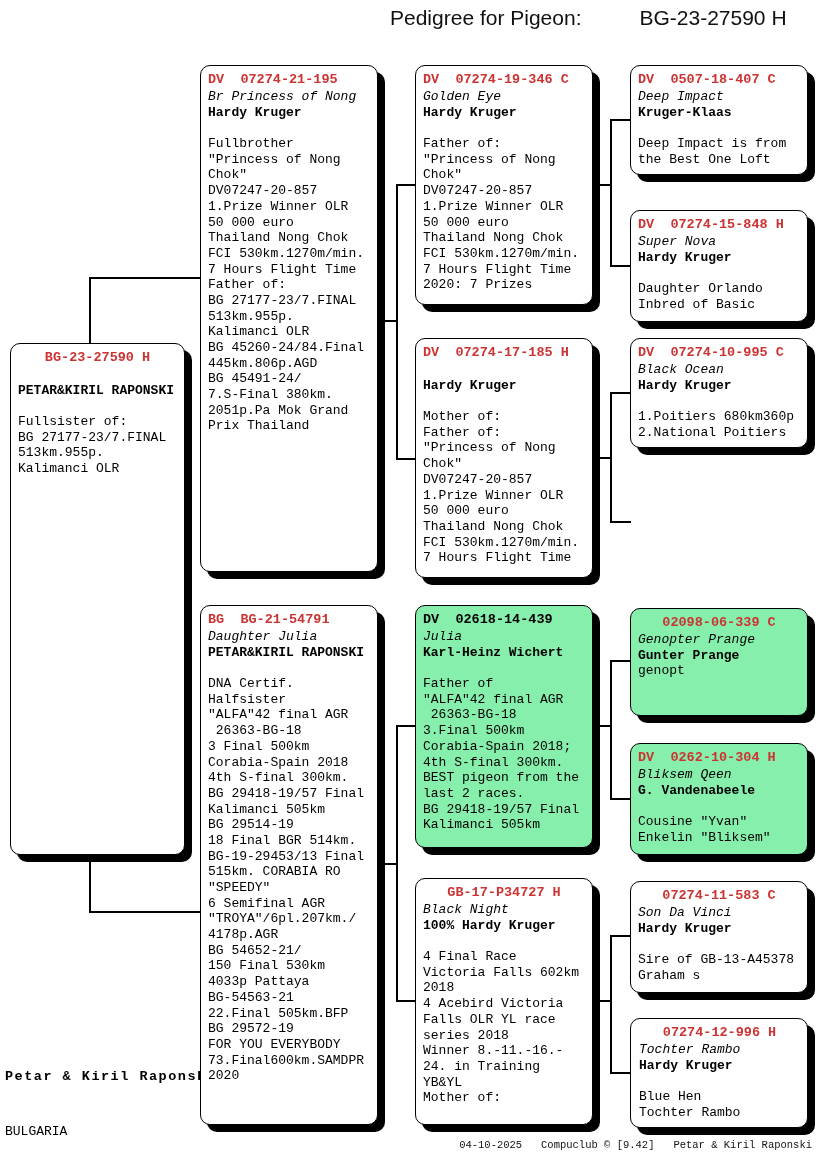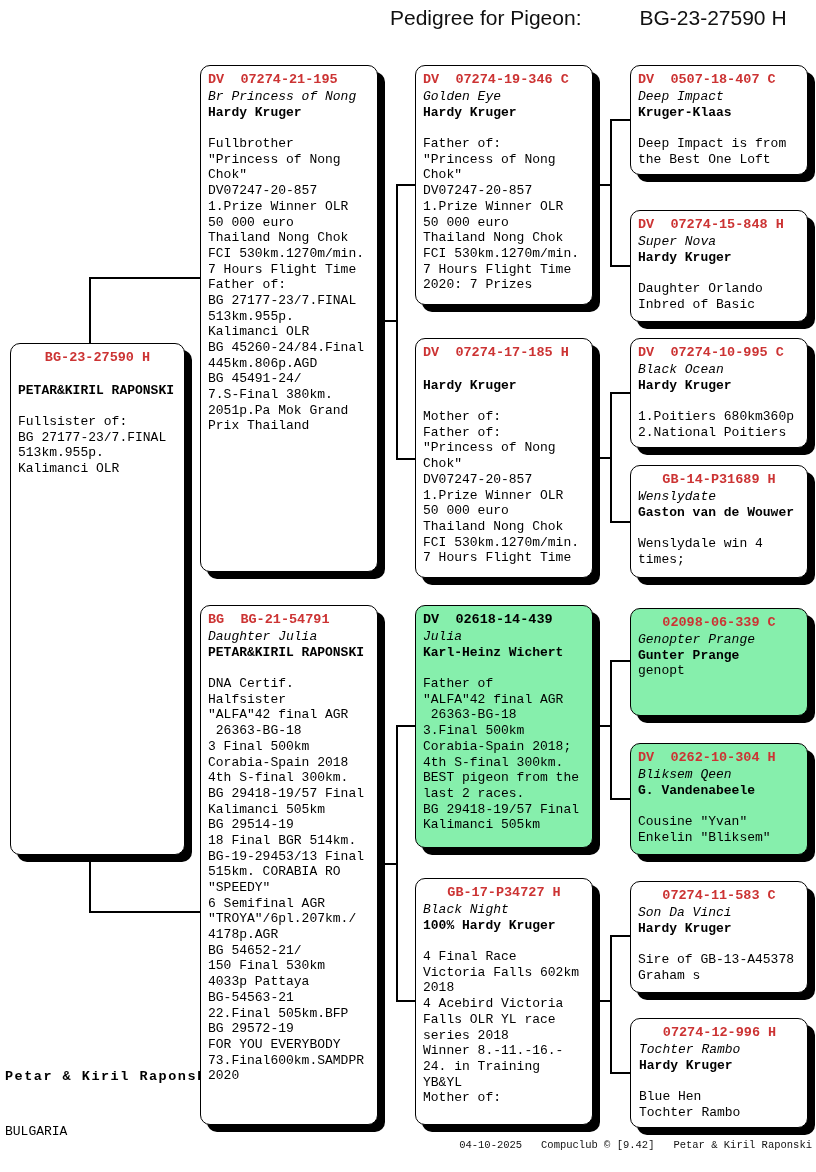--- a/index.html
+++ b/index.html
@@ -190,28 +190,20 @@
       <div class="pline s-r">Daughter Orlando</div>
       <div class="pline s-r">Inbred of Basic</div>
     </div>
     <div class="pbox" style="left: 630px; top: 338px; width: 178px; height: 110px;">
       <div class="ptitle">DV  07274-10-995 C</div>
       <div class="pline s-i">Black Ocean</div>
       <div class="pline s-b">Hardy Kruger</div>
       <div class="pline s-r"></div>
       <div class="pline s-r">1.Poitiers 680km360p</div>
       <div class="pline s-r">2.National Poitiers</div>
-    </div>
-    <div class="pbox" style="left: 630px; top: 465px; width: 178px; height: 113px;">
-      <div class="ptitle center">GB-14-P31689 H</div>
-      <div class="pline s-i">Wenslydate</div>
-      <div class="pline s-b">Gaston van de Wouwer</div>
-      <div class="pline s-r"></div>
-      <div class="pline s-r">Wenslydale win 4</div>
-      <div class="pline s-r">times;</div>
     </div>
     <div class="pbox orange" style="left: 630px; top: 608px; width: 178px; height: 108px;">
       <div class="ptitle center">02098-06-339 C</div>
       <div class="pline s-i">Genopter Prange</div>
       <div class="pline s-b">Gunter Prange</div>
       <div class="pline s-r">genopt</div>
     </div>
     <div class="pbox orange" style="left: 630px; top: 743px; width: 178px; height: 112px;">
       <div class="ptitle">DV  0262-10-304 H</div>
       <div class="pline s-i">Bliksem Qeen</div>

